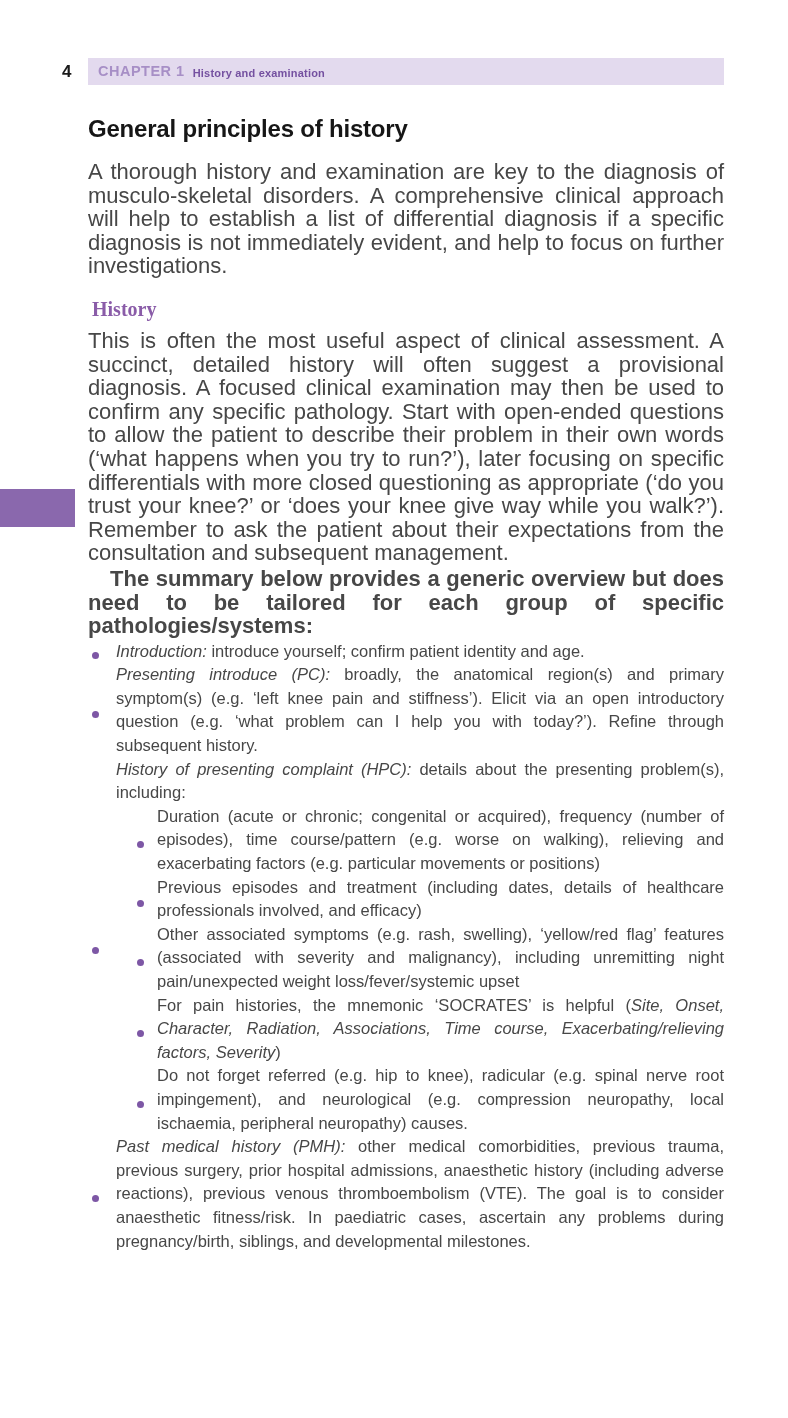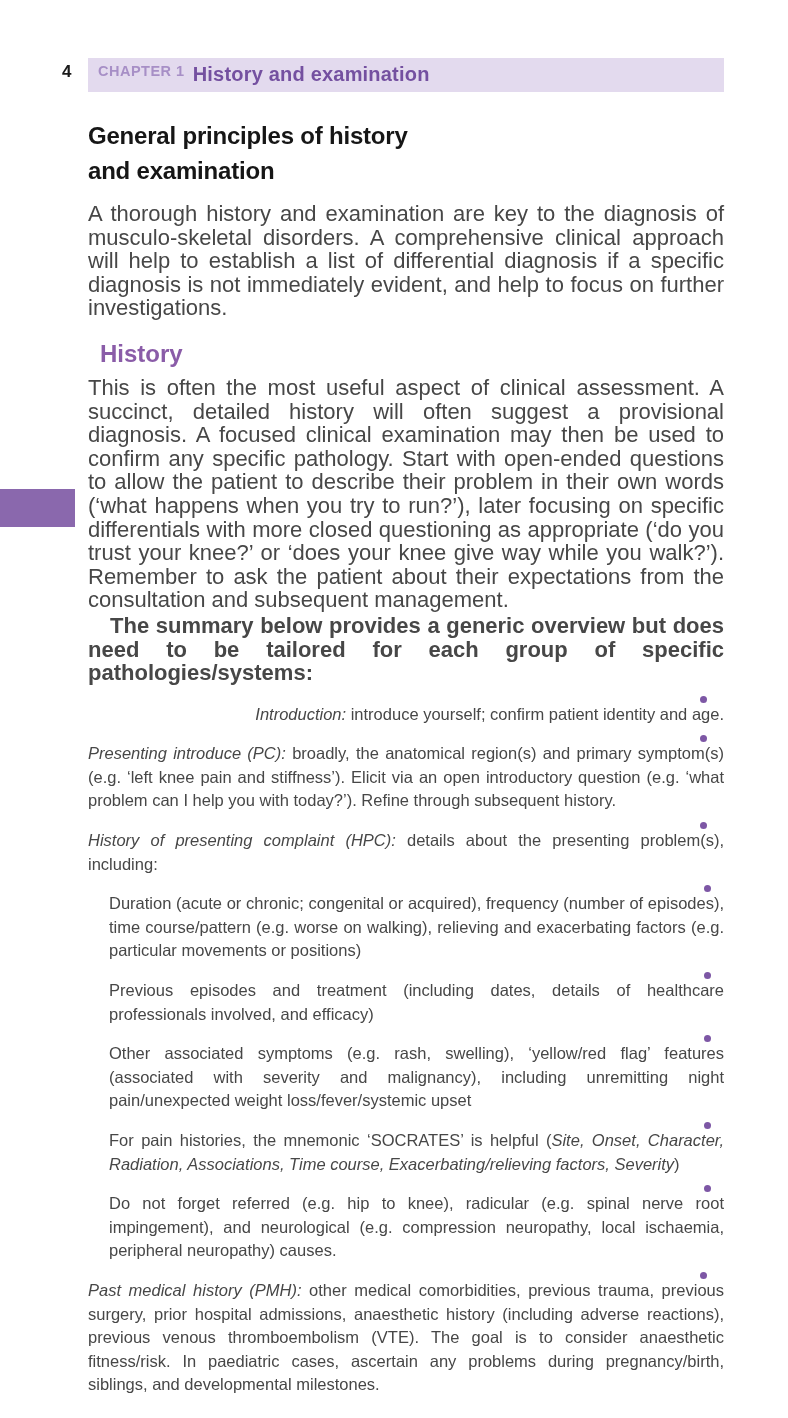--- a/index.html
+++ b/index.html
@@ -21,47 +21,47 @@
   }
 
   .chapter-header { position: relative; }
   .page-num {
     position: absolute; left: -26px; top: 4px;
     font-weight: bold; font-size: 17px; color: #1a1a1a;
   }
   .band {
     background: #e3daee;
     padding: 5px 10px 6px 10px;
-    display: flex; align-items: flex-start; gap: 8px;
+    display: flex; align-items: flex-end; gap: 8px;
   }
   .ch-label {
     color: #a78fc6; font-weight: bold; font-size: 14.5px; letter-spacing: 0.5px;
   }
   .ch-title {
-    color: #7450a0; font-weight: bold; font-size: 20px; letter-spacing: 0.2px;
+    color: #7450a0; font-weight: bold; font-size: 11px; letter-spacing: 0.2px;
   }
 
   h1 {
     margin: 26px 0 14px 0;
     font-size: 24px; line-height: 35px;
     font-weight: bold; color: #161616; letter-spacing: -0.2px;
   }
   h2 {
-    margin: 20px 0 8px 12px;
-    font-size: 24px; font-weight: bold; color: #8a5ca8;
+    margin: 20px 0 8px 4px;
+    font-size: 20px; font-weight: bold; color: #8a5ca8; font-family: Liberation Serif, serif;
   }
   .body-text {
     margin: 0 0 2px 0;
     font-size: 22px; line-height: 23.6px;
     text-align: justify;
   }
   .indent { text-indent: 22px; margin-top: 2px; font-weight: bold; }
 
   ul { list-style: none; margin: 0; padding: 0; }
-  li { display: flex; align-items: flex-end; flex-direction: column; }
+  li { display: flex; align-items: center; }
   .dot {
     flex: 0 0 auto;
     width: 7px; height: 7px; border-radius: 50%;
     background: #7d57a5;
     margin: 9px 17px 0 0;
   }
   .l1 > li > .dot { margin-left: 4px; }
   .li-body {
     flex: 1 1 auto;
     font-size: 16.5px; line-height: 23.6px;
@@ -81,21 +81,21 @@
   <header class="chapter-header">
     <span class="page-num">4</span>
     <div class="band">
       <span class="ch-label">CHAPTER 1</span>
       <span class="ch-title">History and examination</span>
     </div>
   </header>
 
   <main>
 
-    <h1><span>General principles of history</span><br><span>and examination</span></h1>
+    <h1><span>General principles of history</span><br></h1>
 
     <p class="body-text">A thorough history and examination are key to the diagnosis of musculo-skeletal disorders. A comprehensive clinical approach will help to establish a list of differential diagnosis if a specific diagnosis is not immediately evident, and help to focus on further investigations.</p>
 
     <h2>History</h2>
 
     <p class="body-text">This is often the most useful aspect of clinical assessment. A succinct, detailed history will often suggest a provisional diagnosis. A focused clinical examination may then be used to confirm any specific pathology. Start with open-ended questions to allow the patient to describe their problem in their own words (‘what happens when you try to run?’), later focusing on specific differentials with more closed questioning as appropriate (‘do you trust your knee?’ or ‘does your knee give way while you walk?’). Remember to ask the patient about their expectations from the consultation and subsequent management.</p>
 
     <p class="body-text indent">The summary below provides a generic overview but does need to be tailored for each group of specific pathologies/systems:</p>
 
     <ul class="l1">

